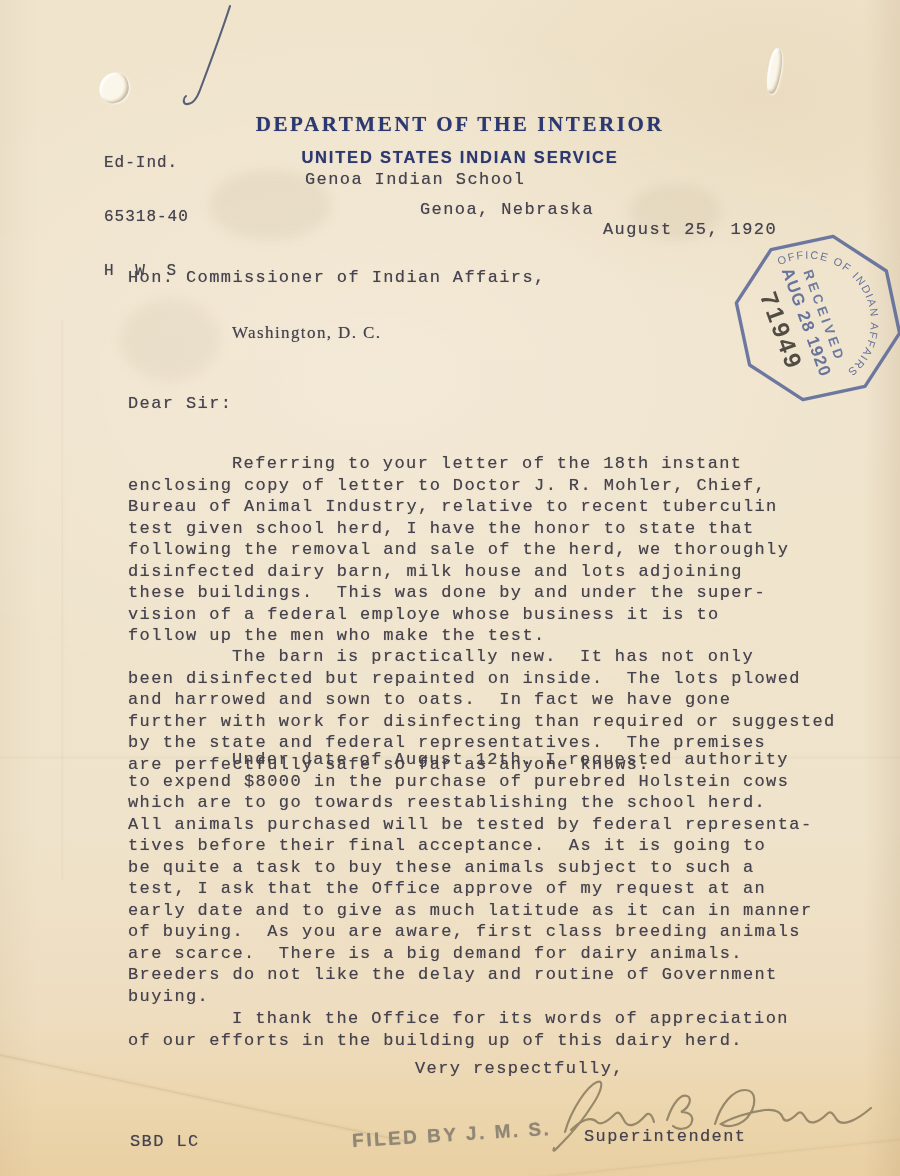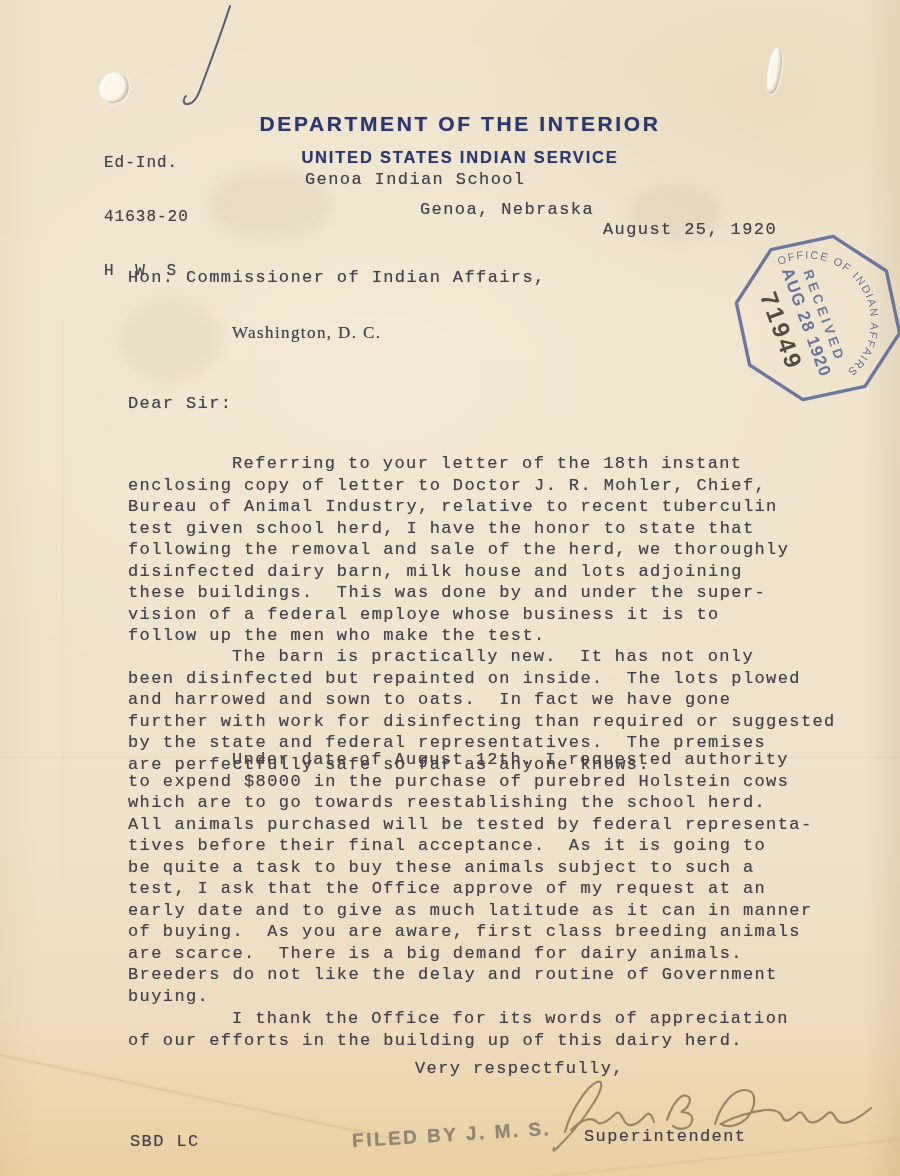--- a/index.html
+++ b/index.html
@@ -54,25 +54,25 @@
   <div class="abs stain" style="left:210px;top:170px;width:120px;height:70px;background:rgba(120,100,60,.07);"></div>
   <div class="abs stain" style="left:630px;top:185px;width:90px;height:55px;background:rgba(120,100,60,.07);"></div>
   <div class="abs stain" style="left:120px;top:300px;width:100px;height:80px;background:rgba(120,100,60,.06);"></div>
 
   <svg class="abs" style="left:150px;top:0px;" width="120" height="120" viewBox="0 0 120 120">
     <path d="M80,6 C73,28 62,58 50,90 C47,98 42,105 36,104 C33,103 33,98 36,96" fill="none" stroke="#3e4966" stroke-width="2.1" stroke-linecap="round" opacity=".85"></path>
   </svg>
 
   <div class="abs type ref" style="left:104px;top:118px;">
     <div>Ed-Ind.</div>
-    <div>41638-20</div>
+    <div>65318-40</div>
     <div class="wide">H W S</div>
   </div>
 
-  <div class="abs print-title centercol" style="top:112px;font-size:21px;letter-spacing:2.6px;">DEPARTMENT OF THE INTERIOR</div>
+  <div class="abs print-title centercol" style="top:112px;font-size:21px;letter-spacing:2.6px;font-family:Liberation Serif, serif;">DEPARTMENT OF THE INTERIOR</div>
   <div class="abs print-title centercol" style="top:148px;font-size:16.5px;letter-spacing:1.8px;">UNITED STATES INDIAN SERVICE</div>
   <div class="abs type" style="left:305px;top:169px;">Genoa Indian School</div>
   <div class="abs type" style="left:420px;top:199px;">Genoa, Nebraska</div>
   <div class="abs type" style="left:603px;top:219px;">August 25, 1920</div>
 
   <svg class="abs" style="left:733px;top:226px;" width="170" height="182" viewBox="0 0 170 182">
     <polygon points="153.4,45 100.1,10.4 38,23.6 3.4,76.9 16.6,139 69.9,173.6 132,160.4 166.6,107.1" fill="none" stroke="#5a6898" stroke-width="3.4" stroke-linejoin="round" opacity=".88"></polygon>
     <g transform="translate(85,92) rotate(70)">
       <defs>
           <path id="arcpath" d="M -60 30 A 63 63 0 1 1 60 30"></path>

